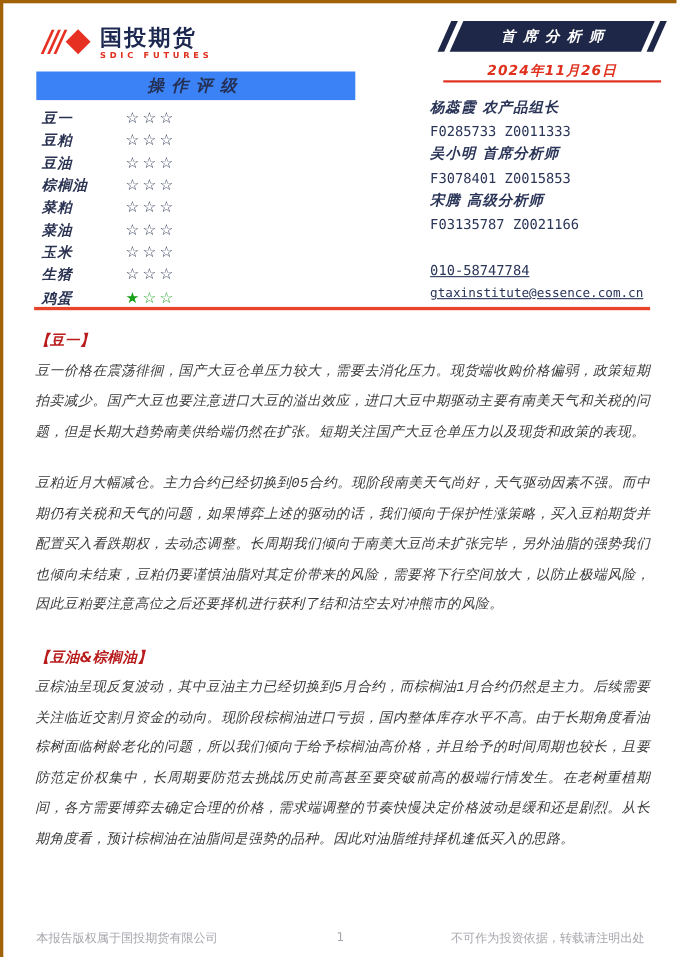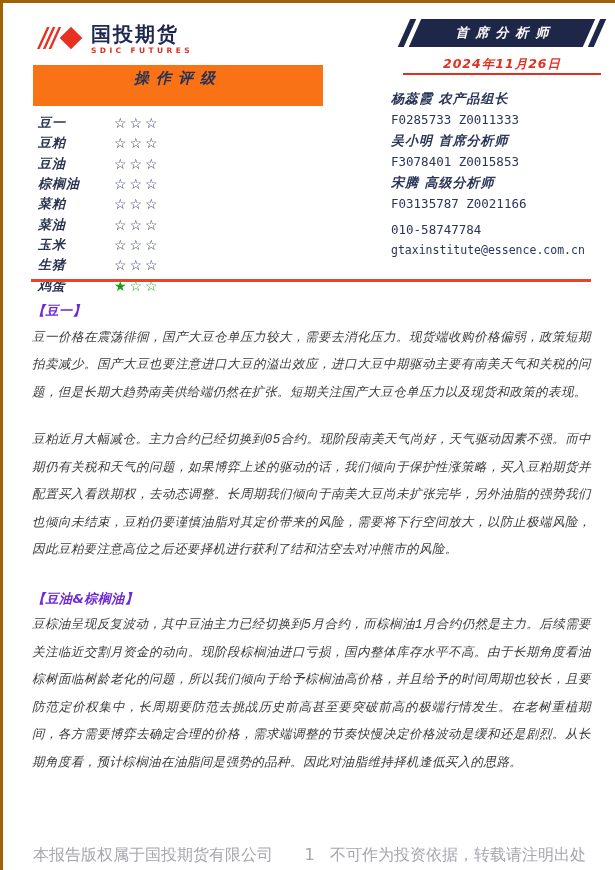--- a/index.html
+++ b/index.html
@@ -20,47 +20,47 @@
   .rb-left{left:1px;width:6px;}
   .rb-right{right:1px;width:6px;}
   .rb-text{position:absolute;inset:0;display:flex;align-items:center;justify-content:center;
     color:#ffffff;font-weight:bold;font-size:13px;letter-spacing:7px;padding-left:7px;
     font-style:italic;}
   .date-line{position:absolute;left:400px;top:53px;width:198px;text-align:center;
     color:#e0301e;font-size:12.5px;font-weight:bold;font-style:italic;letter-spacing:1px;}
   .date-rule{position:absolute;left:400px;top:70px;width:198px;height:2px;background:#e0301e;}
   
   .ratings{position:absolute;left:30px;top:62px;width:290px;}
-  .ratings-header{background:#f97316;color:#253055;font-weight:bold;text-align:center;
-    font-size:15px;padding:4px 0 18px 0;letter-spacing:7px;font-style:italic;}
+  .ratings-header{background:#3b82f6;color:#253055;font-weight:bold;text-align:center;
+    font-size:15px;padding:4px 0 3px 0;letter-spacing:7px;font-style:italic;}
   .ratings-body{padding-top:7px;}
   .rating-row{display:flex;align-items:center;height:20.3px;}
   .rating-name{width:76px;padding-left:5px;font-size:13px;color:#2a3352;
     font-weight:700;font-style:italic;letter-spacing:1px;}
   .stars{font-size:14px;letter-spacing:3px;color:#2a3352;line-height:1;}
   .stars.green{color:#18a018;}
   
   .analysts{position:absolute;left:388px;top:85px;width:212px;color:#2a3558;}
   .an-name{font-size:13px;font-weight:600;font-style:italic;line-height:21px;letter-spacing:1px;}
   .an-code{font-family:"DejaVu Sans Mono","Liberation Mono",monospace;font-size:12.5px;line-height:21px;}
-  .contact{margin-top:5px;}
+  .contact{margin-top:21px;text-decoration:underline;}
   .contact-phone{font-family:"DejaVu Sans Mono","Liberation Mono",monospace;font-size:12.5px;line-height:21px;}
   .contact-email{font-family:"DejaVu Sans Mono","Liberation Mono",monospace;font-size:11.5px;line-height:21px;}
   
   .red-rule{position:absolute;left:28px;top:276px;width:560px;height:2.5px;background:#e8432b;}
   
   .content{position:absolute;left:29px;top:294px;width:559px;}
   .section + .section{margin-top:20px;}
-  .section-heading{font-size:13px;font-weight:bold;color:#6d28d9;font-style:italic;
+  .section-heading{font-size:13px;font-weight:bold;color:#b91c1c;font-style:italic;
     line-height:27.5px;letter-spacing:0.5px;}
   .section-body{margin:0;font-size:12.5px;line-height:27.5px;color:#3a3a3a;
     text-align:justify;font-style:italic;letter-spacing:0.4px;font-family:Liberation Mono, monospace;}
   
   .footer{position:absolute;left:30px;right:30px;bottom:12px;height:14px;
-    color:#a6a6ad;font-size:16px;}
+    color:#a6a6ad;font-size:11px;}
   .footer-left{position:absolute;left:0;top:0;}
   .footer-page{position:absolute;left:50%;transform:translateX(-50%);top:0;}
   .footer-right{position:absolute;right:0;top:0;}
 </style>
 </head>
 <body>
 
 <div class="page">
 
   <div class="logo">

